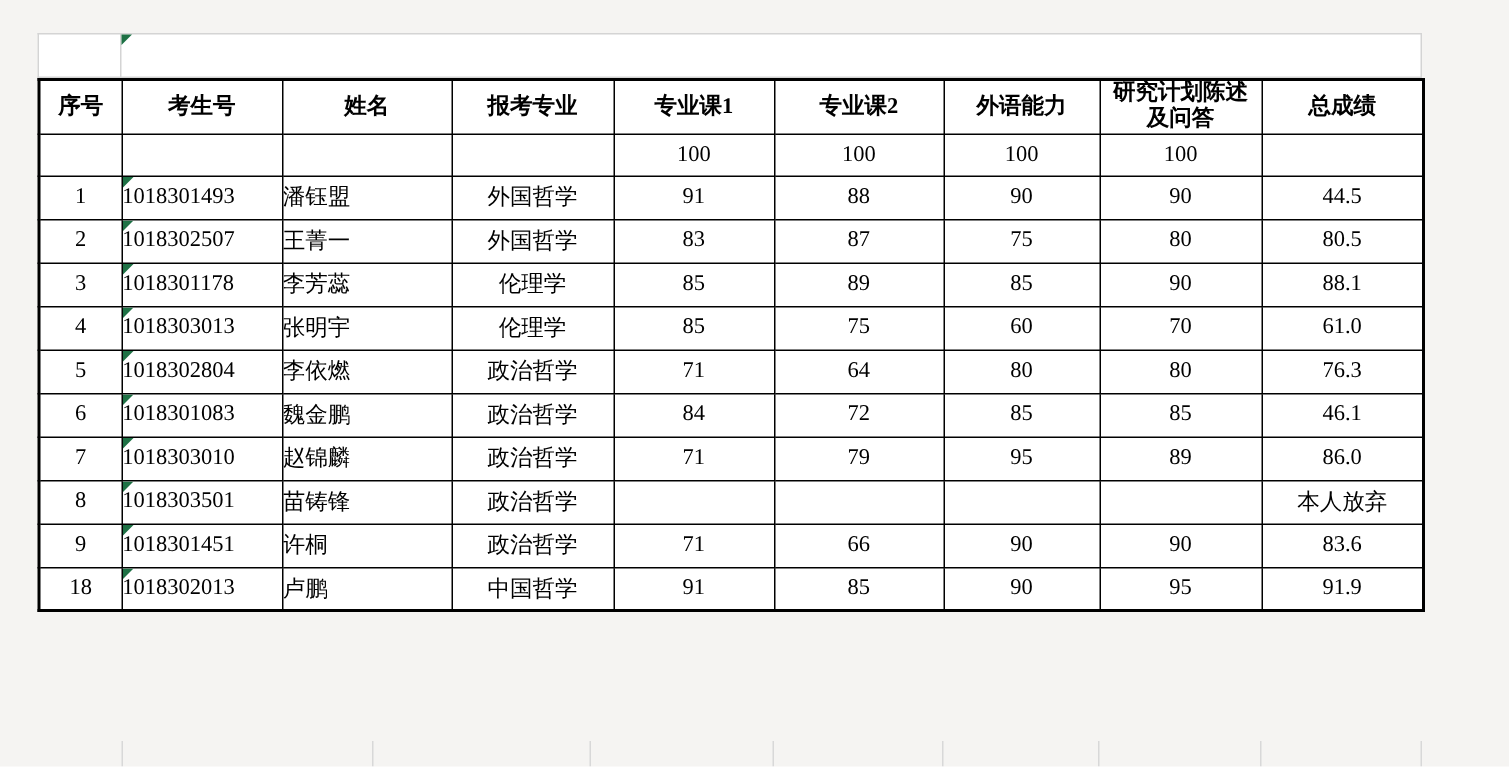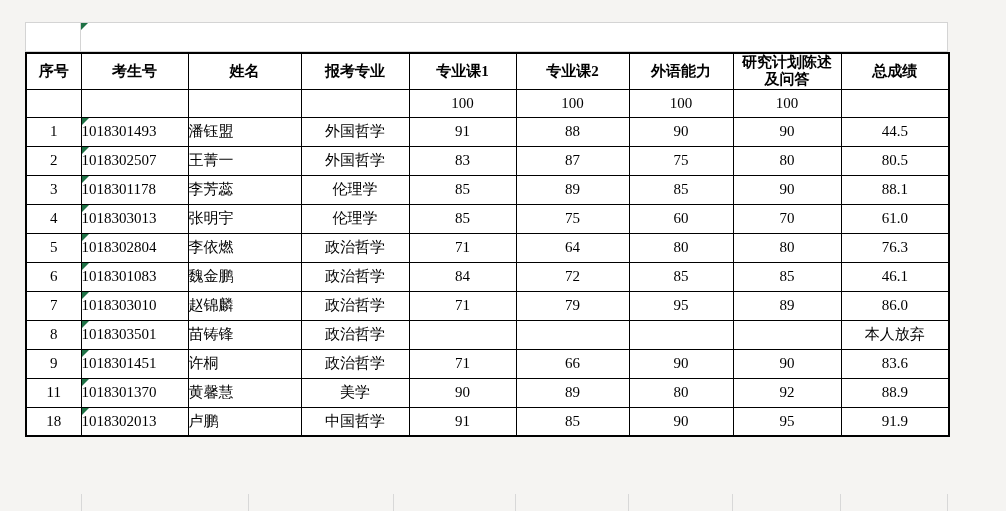--- a/index.html
+++ b/index.html
@@ -191,31 +191,20 @@
           <td class="al-l"><span class="tri"></span>1018301451</td>
           <td class="al-l">许桐</td>
           <td class="al-c">政治哲学</td>
           <td class="al-c">71</td>
           <td class="al-c">66</td>
           <td class="al-c">90</td>
           <td class="al-c">90</td>
           <td class="al-c">83.6</td>
         </tr>
         <tr class="datarow">
-          <td class="al-c">11</td>
-          <td class="al-l"><span class="tri"></span>1018301370</td>
-          <td class="al-l">黄馨慧</td>
-          <td class="al-c">美学</td>
-          <td class="al-c">90</td>
-          <td class="al-c">89</td>
-          <td class="al-c">80</td>
-          <td class="al-c">92</td>
-          <td class="al-c">88.9</td>
-        </tr>
-        <tr class="datarow">
           <td class="al-c">18</td>
           <td class="al-l"><span class="tri"></span>1018302013</td>
           <td class="al-l">卢鹏</td>
           <td class="al-c">中国哲学</td>
           <td class="al-c">91</td>
           <td class="al-c">85</td>
           <td class="al-c">90</td>
           <td class="al-c">95</td>
           <td class="al-c">91.9</td>
         </tr>

